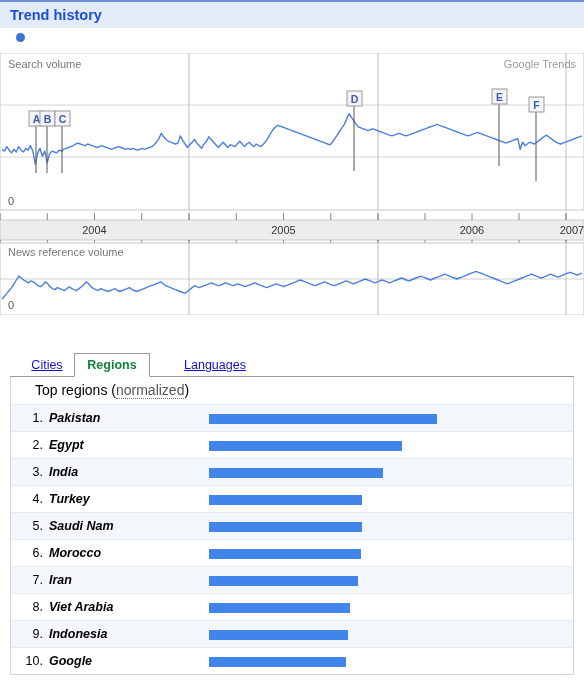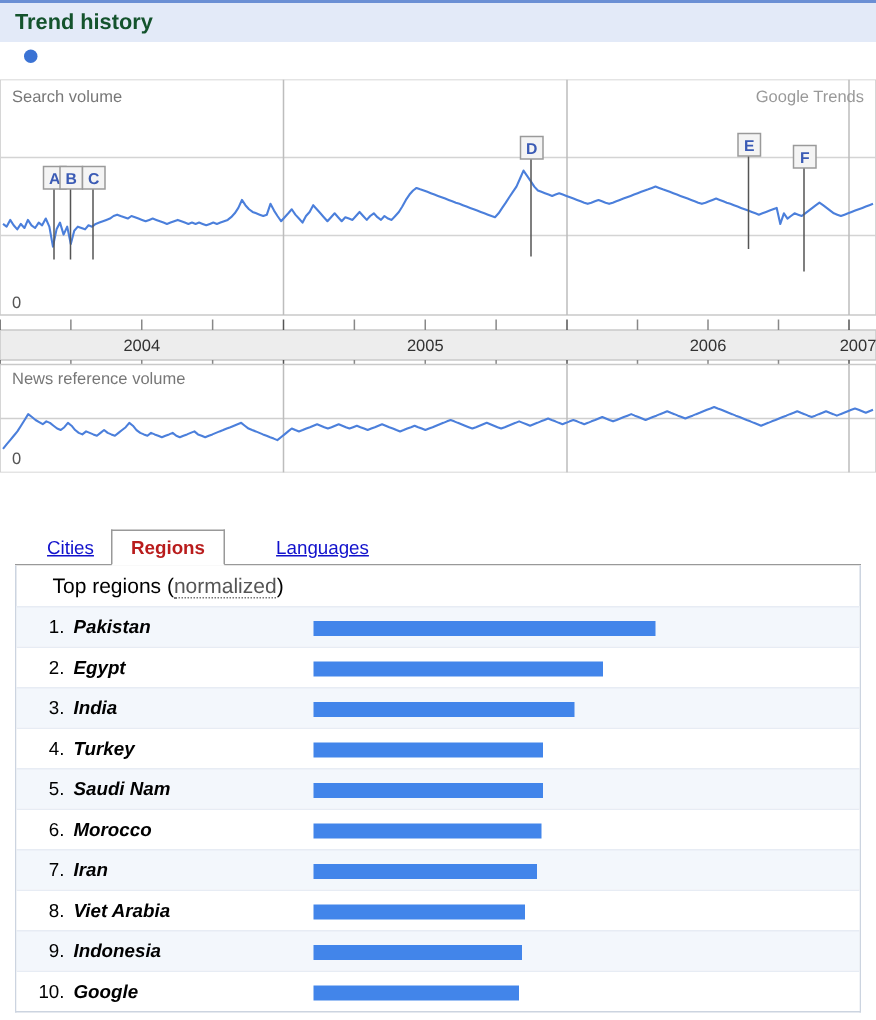--- a/index.html
+++ b/index.html
@@ -15,21 +15,21 @@
 
   
   .trend-header{
     position:absolute;left:0;top:0;width:584px;height:28px;
     background:#e3eaf8;
     border-top:2px solid #6b8fd4;
     box-sizing:border-box;
   }
   .trend-header-title{
     position:absolute;left:10px;top:5px;
-    font-size:14.5px;font-weight:bold;color:#14532d;
+    font-size:14.5px;font-weight:bold;color:#1d4ed8;
     letter-spacing:0px;
   }
 
   
   .legend{position:absolute;left:10px;top:33px;display:flex;align-items:center;gap:20px;flex-direction:column;}
   .legend-dot{width:9px;height:9px;border-radius:50%;background:#3b73d4;display:inline-block;}
   .legend-label{font-size:12px;color:#3b5998;font-weight:bold;}
 
   
   .charts{position:absolute;left:0;top:53px;width:463px;height:262px;}
@@ -38,21 +38,21 @@
   
   .tabs{position:absolute;left:0;top:353px;width:492px;height:24px;}
   .tab{
     position:absolute;top:0;height:24px;box-sizing:border-box;
     display:flex;align-items:center;justify-content:center;
     font-size:12.5px;
   }
   .tab-link{color:#1111cc;text-decoration:underline;cursor:pointer;}
   .tab-active{
     background:#fff;border:1px solid #999;border-bottom:1px solid #fff;
-    font-weight:bold;color:#b91c1c;z-index:3;align-items:center;
+    font-weight:bold;color:#15803d;z-index:3;align-items:center;
   }
   .tabs-rule{
     position:absolute;left:10px;top:376px;width:564px;height:1px;background:#999;
   }
 
   
   .region-panel{
     position:absolute;left:10px;top:377px;width:564px;
     border-left:1px solid #ccd4e0;border-right:1px solid #ccd4e0;
     border-bottom:1px solid #ccd4e0;

